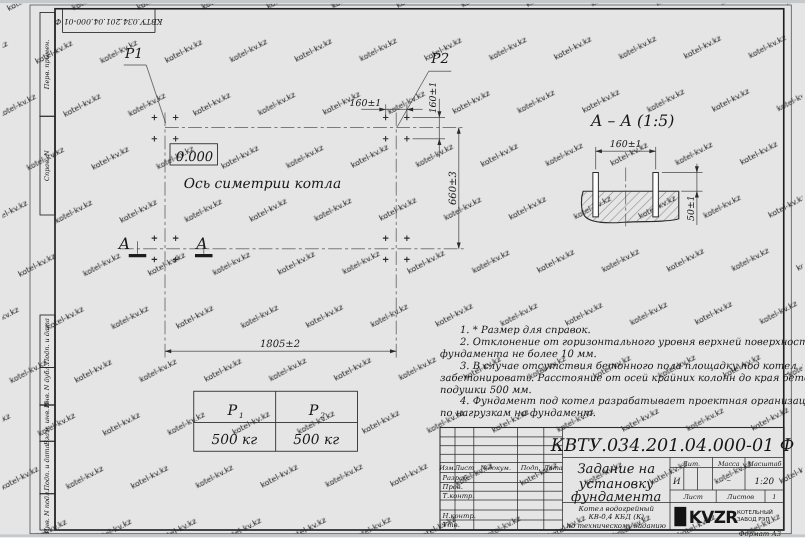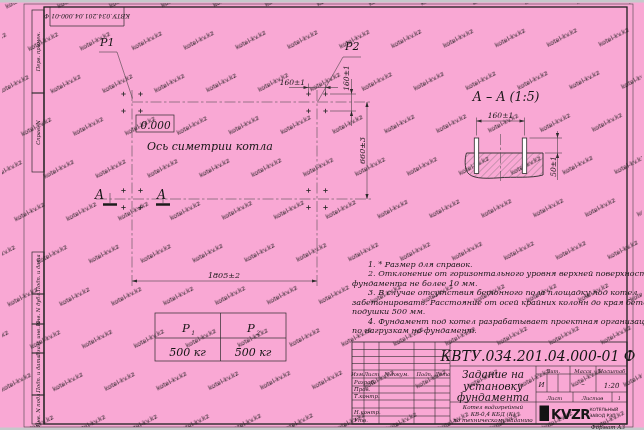--- a/index.html
+++ b/index.html
@@ -1,16 +1,16 @@
 <!DOCTYPE html>
 <html><head>
 <meta charset="utf-8">
 <style>
   html,body{margin:0;padding:0;background:#ffffff;}
-  .paper{position:relative;width:644px;height:430px;background:#f9a8d4;overflow:hidden;
+  .paper{position:relative;width:644px;height:430px;background:#e5e5e5;overflow:hidden;
          font-family:"DejaVu Serif", serif;}
   svg text{font-family:"DejaVu Serif", serif;font-style:italic;fill:#161616;}
   svg text.sans{font-family:"DejaVu Sans", sans-serif;font-style:normal;}
   .ln{stroke:#2b2b2b;stroke-width:0.85;fill:none;}
   .thick{stroke:#1d1d1d;stroke-width:2.6;fill:none;}
   .thin{stroke:#3a3a3a;stroke-width:0.55;fill:none;}
   .axis{stroke:#4a4a4a;stroke-width:0.55;fill:none;stroke-dasharray:11 2.5 2.5 2.5;}
   .arr{fill:#2b2b2b;stroke:none;}
   .frame{stroke:#1f1f1f;stroke-width:1.3;fill:none;}
   .box{stroke:#2b2b2b;stroke-width:0.7;fill:none;}

